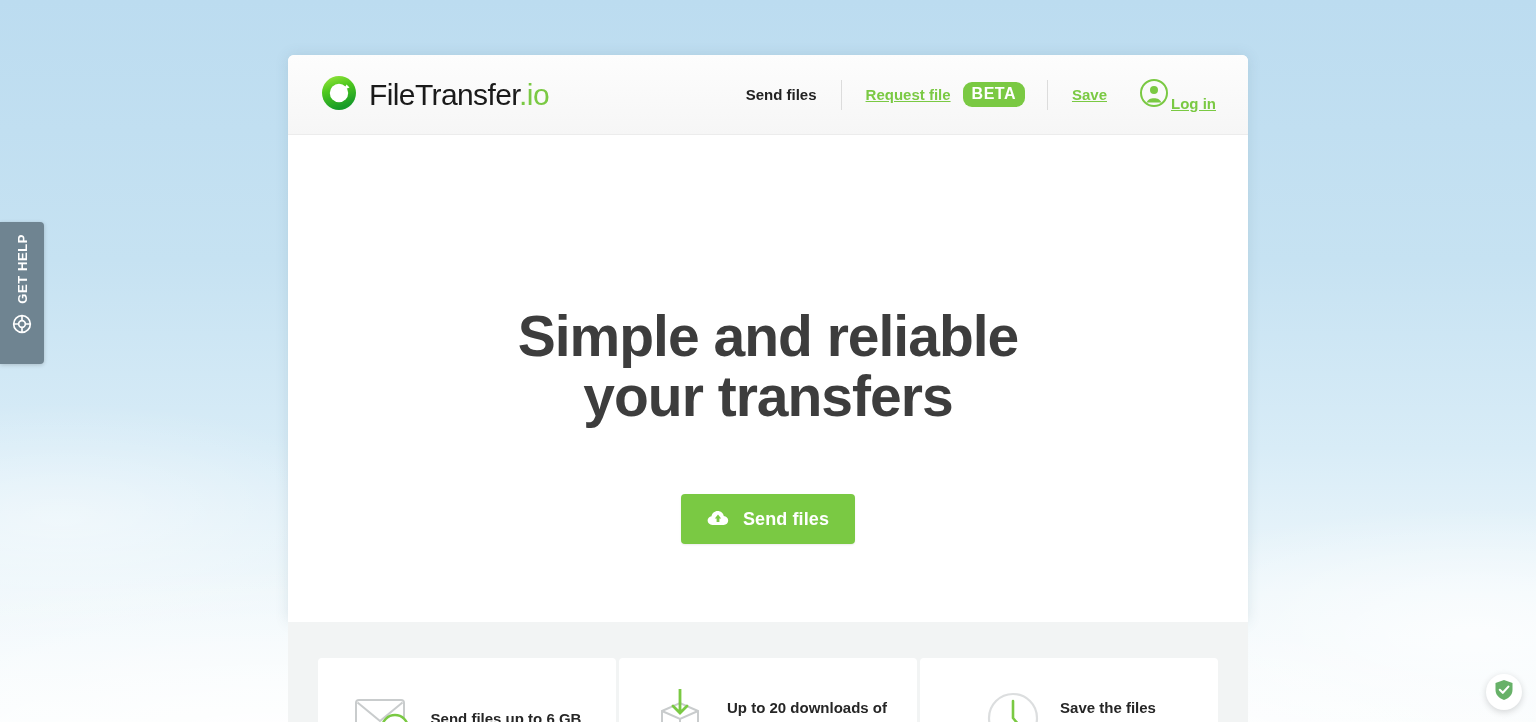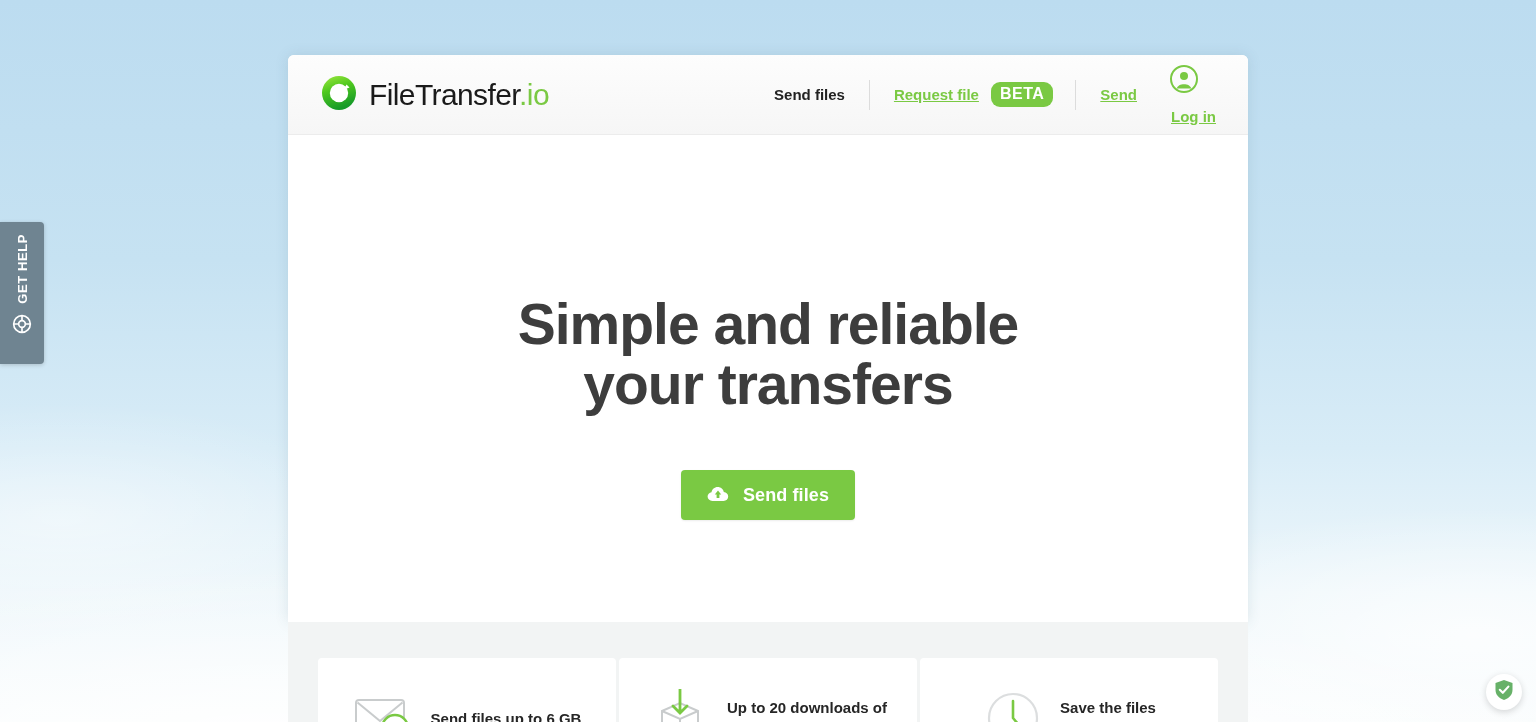--- a/index.html
+++ b/index.html
@@ -135,45 +135,43 @@
     font-weight: bold;
     letter-spacing: 0.5px;
     border-radius: 9px;
     padding: 3px 9px 4px;
     margin-left: 10px;
     vertical-align: middle;
   }
   .nav-group { display: flex; align-items: center; }
   .login-group {
     display: flex;
-    align-items: flex-start;
-    gap: 10px;
+    align-items: flex-end;
     margin-left: 30px;
     cursor: pointer;
-    flex-direction: column;
   }
 
   
   .hero-body {
     height: 487px;
     display: flex;
     flex-direction: column;
     align-items: center;
     justify-content: flex-start;
     box-sizing: border-box;
     padding-top: 155px;
   }
   .hero-title {
     font-size: 57px;
     line-height: 60px;
     font-weight: bold;
     color: #3d3d3d;
     text-align: center;
     letter-spacing: -1px;
-    margin: 4px;
+    margin: 16px;
   }
   .cta-button {
     margin-top: 52px;
     background: #7ac943;
     border: none;
     border-radius: 4px;
     height: 50px;
     padding: 0 26px;
     display: inline-flex;
     align-items: center;
@@ -286,21 +284,21 @@
         <div class="nav-sep"></div>
 
         <div class="nav-group">
           <span class="nav-item">Request file</span>
           <span class="beta-badge">BETA</span>
         </div>
 
         <div class="nav-sep"></div>
 
         <div class="nav-group">
-          <span class="nav-item">Send</span>
+          <span class="nav-item">Save</span>
         </div>
 
         <div class="login-group">
           <span>
             <svg width="30" height="30" viewBox="0 0 30 30">
               <circle cx="15" cy="15" r="13" fill="none" stroke="#7ac943" stroke-width="2"></circle>
               <circle cx="15" cy="12" r="4" fill="#7ac943"></circle>
               <path d="M7.8 24.5 C8.8 18.8 21.2 18.8 22.2 24.5 Z" fill="#7ac943"></path>
             </svg>
           </span>

